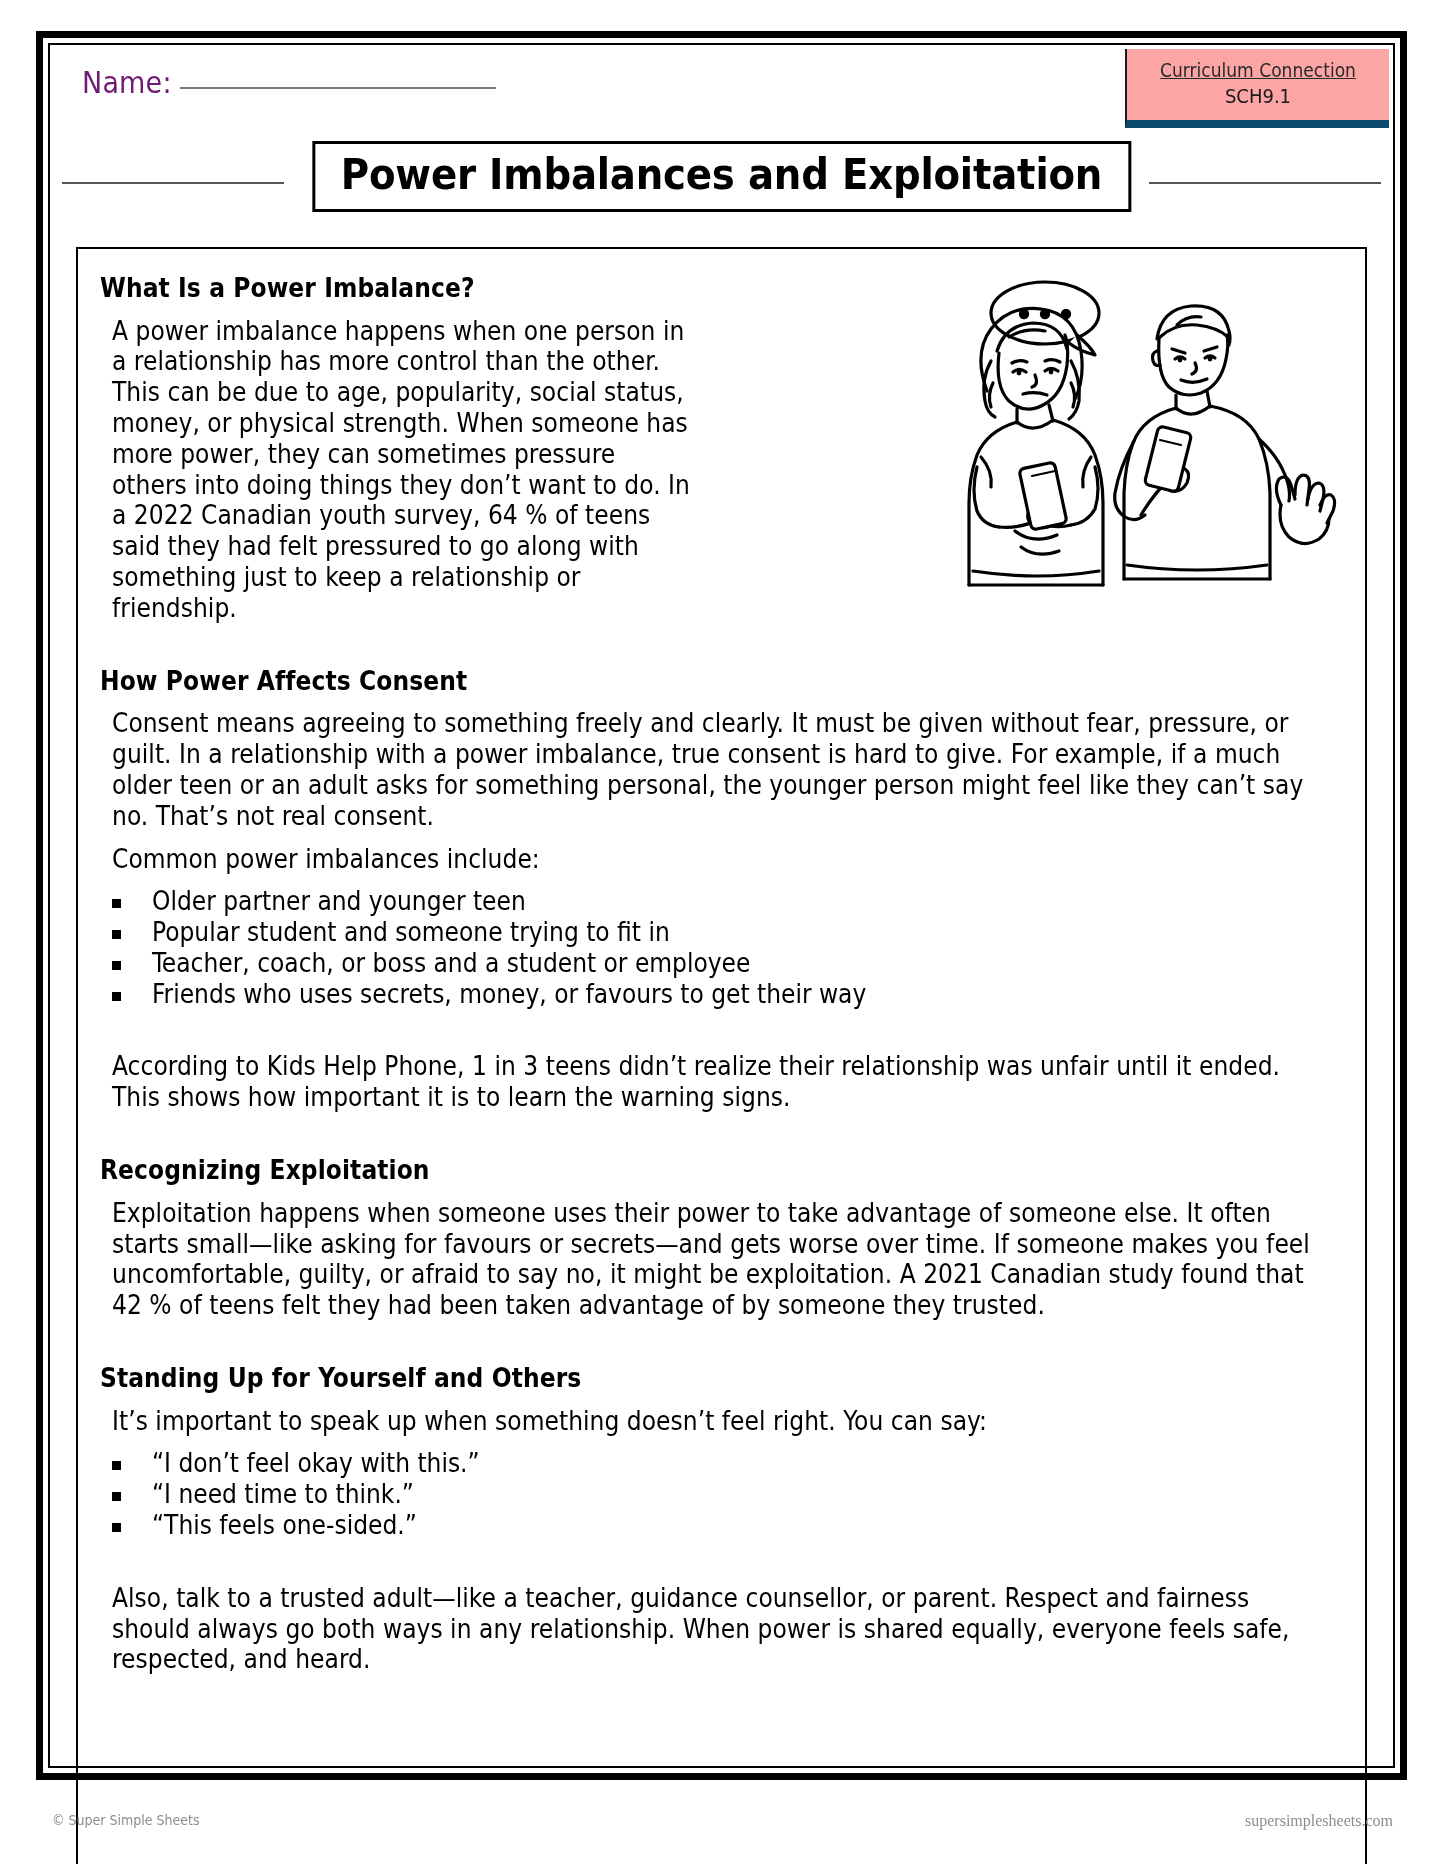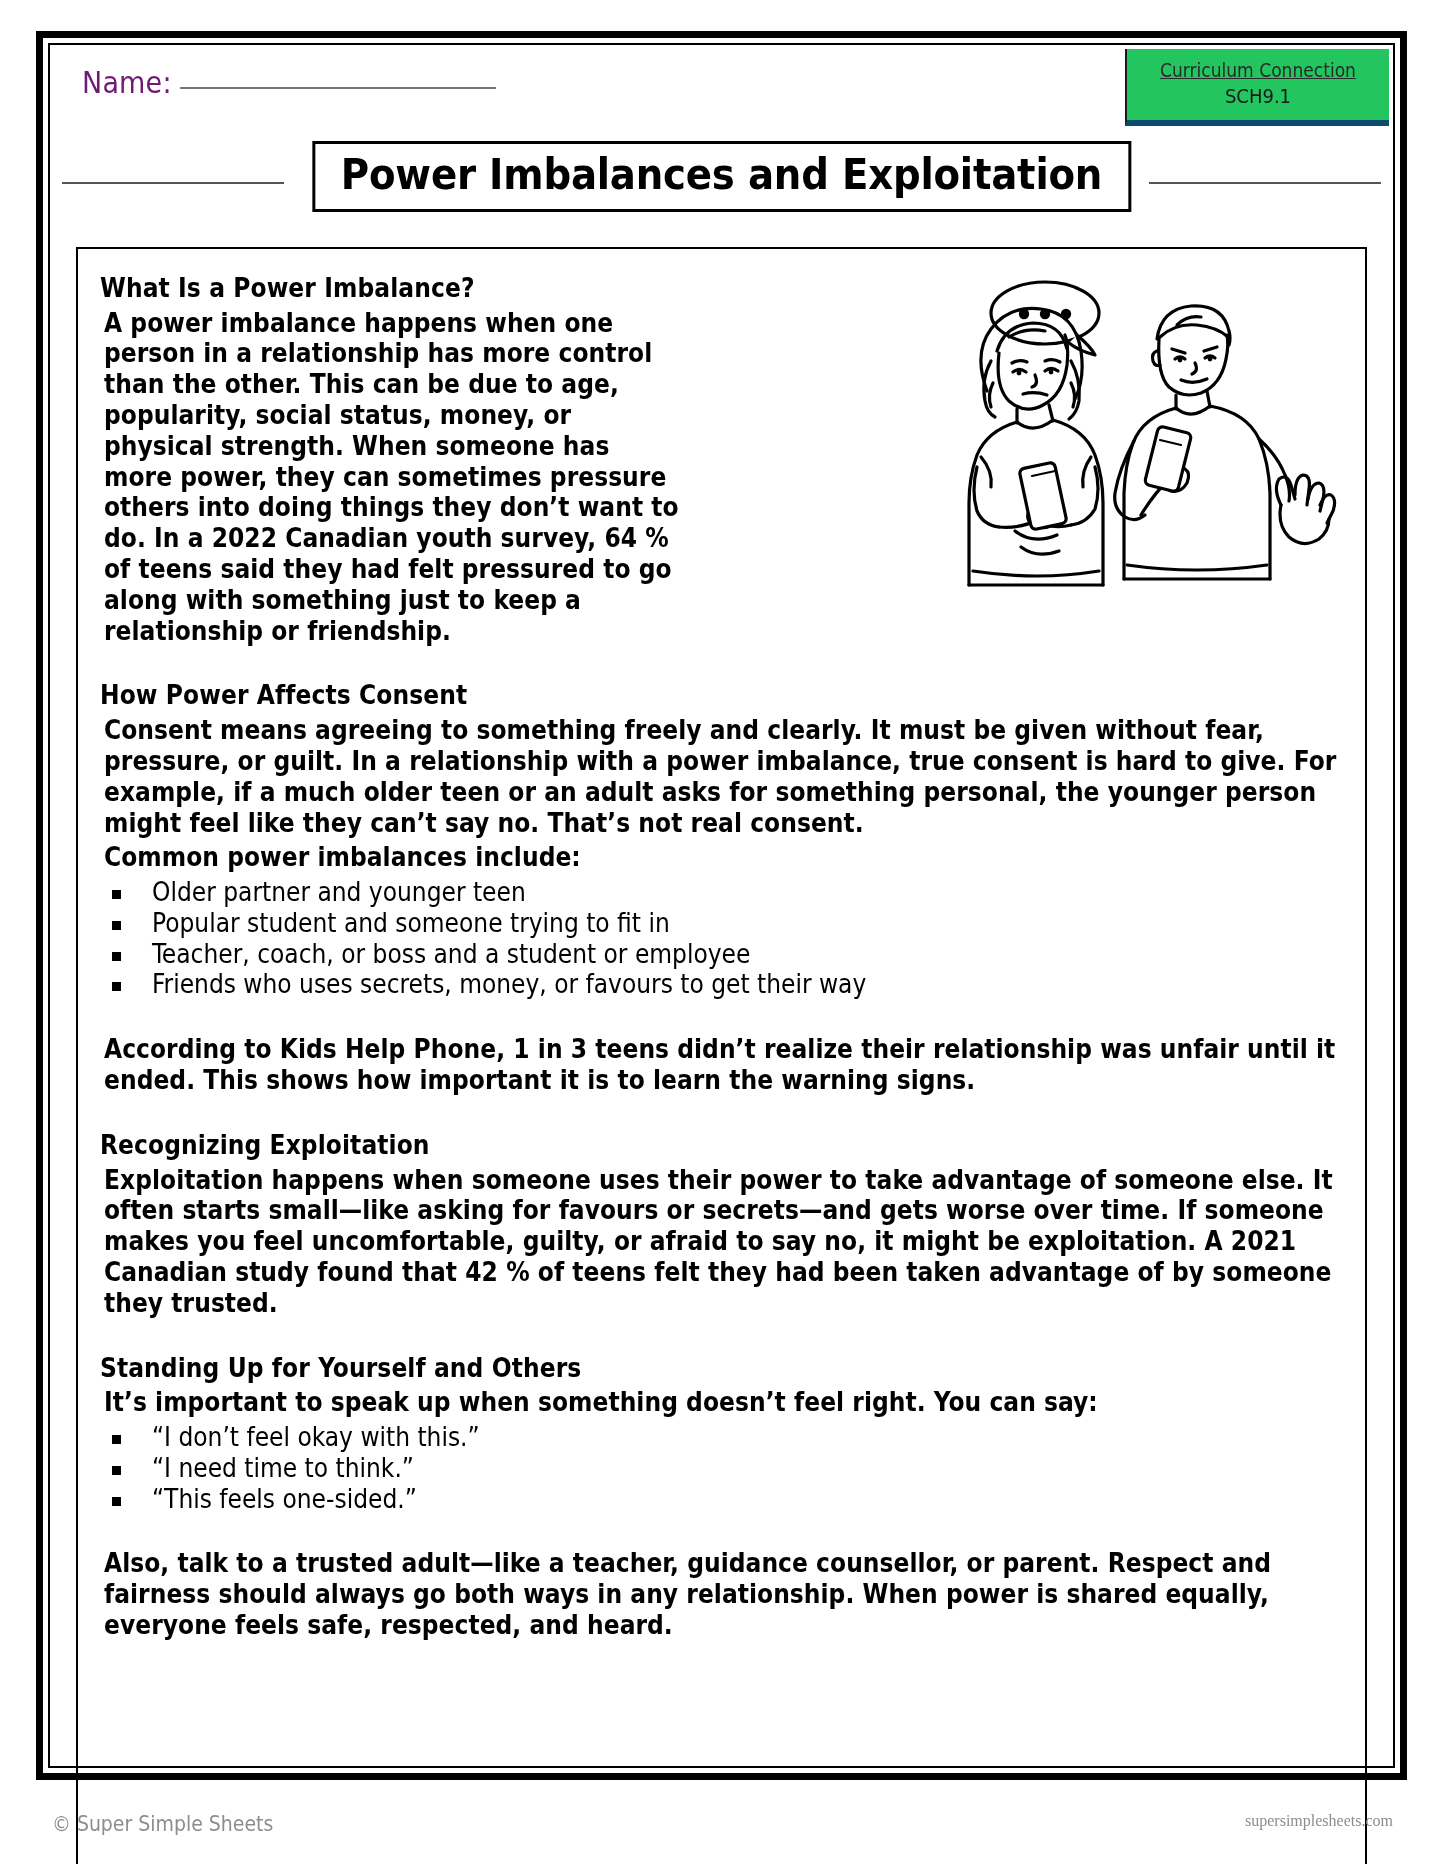--- a/index.html
+++ b/index.html
@@ -75,23 +75,23 @@
     text-align: center;
     font-size: 30px;
     color: #1a1a1a;
   }
   .curriculum-box {
     position: absolute;
     right: 4px;
     top: 4px;
     width: 262px;
     padding: 9px 0 11px 0;
-    background: #22c55e;
+    background: #fca5a5;
     border-left: 2px solid #1a1a1a;
-    border-bottom: 6px solid #0c4a6e;
+    border-bottom: 8px solid #0c4a6e;
     text-align: center;
     line-height: 1.32;
   }
   .curriculum-title {
     font-size: 19px;
     text-decoration: underline;
     color: #2a2a2a;
     display: block;
   }
   .curriculum-code {
@@ -145,24 +145,23 @@
 
   h3.section-head {
     font-size: 26px;
     font-weight: bold;
     margin: 0 0 1px 0;
     line-height: 1.18;
     letter-spacing: 0.1px;
   }
   p.body-text {
     font-size: 26px;
-    margin: 4px;
+    margin: 12px;
     line-height: 1.185;
     letter-spacing: 0.05px;
-    font-weight: bold;
   }
   .spacer-line { height: 30px; }
 
   
   .intro-wrap { position: relative; }
   .intro-text {
     width: 578px;
   }
 
   .illustration {
@@ -200,21 +199,21 @@
     position: absolute;
     left: 44px;
     right: 44px;
     bottom: 18px;
     height: 34px;
   }
   .footer-left {
     position: absolute;
     left: 8px;
     top: 0;
-    font-size: 21px;
+    font-size: 14px;
     color: #8d8d8d;
   }
   .footer-right {
     position: absolute;
     right: 8px;
     top: 0;
     font-size: 16px;
     color: #8d8d8d;
     font-family: Liberation Serif, serif;
   }

